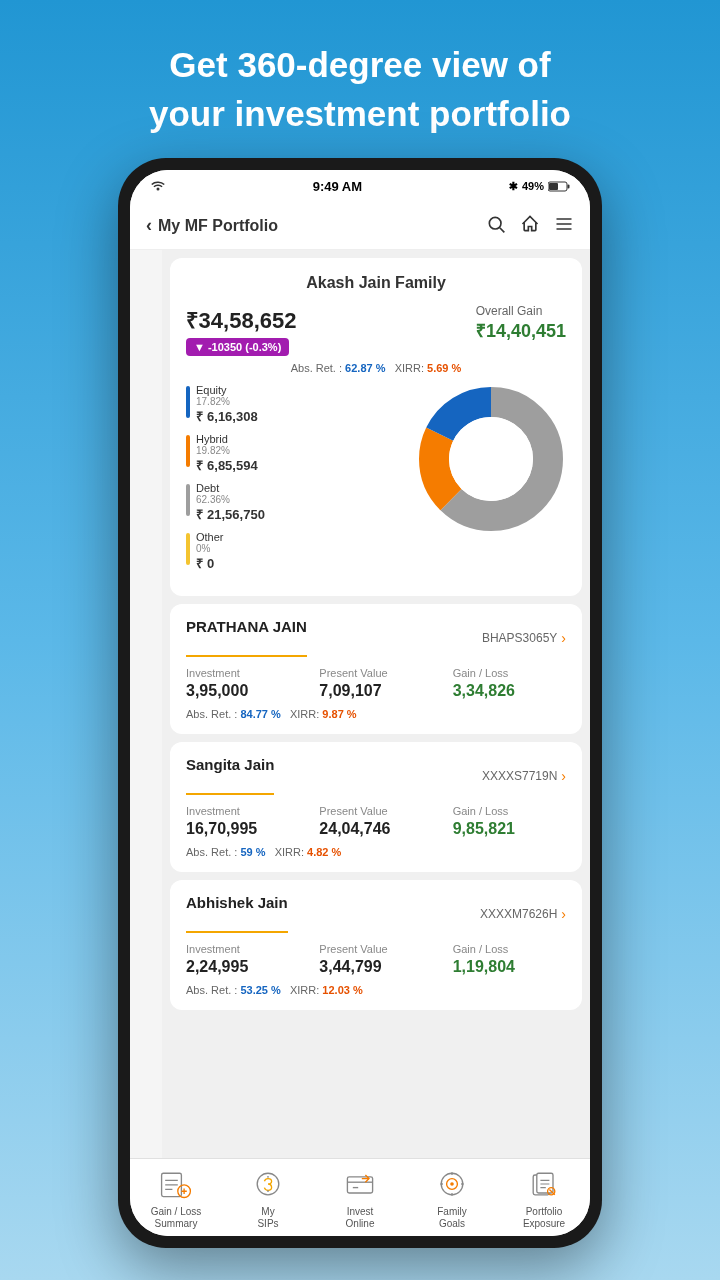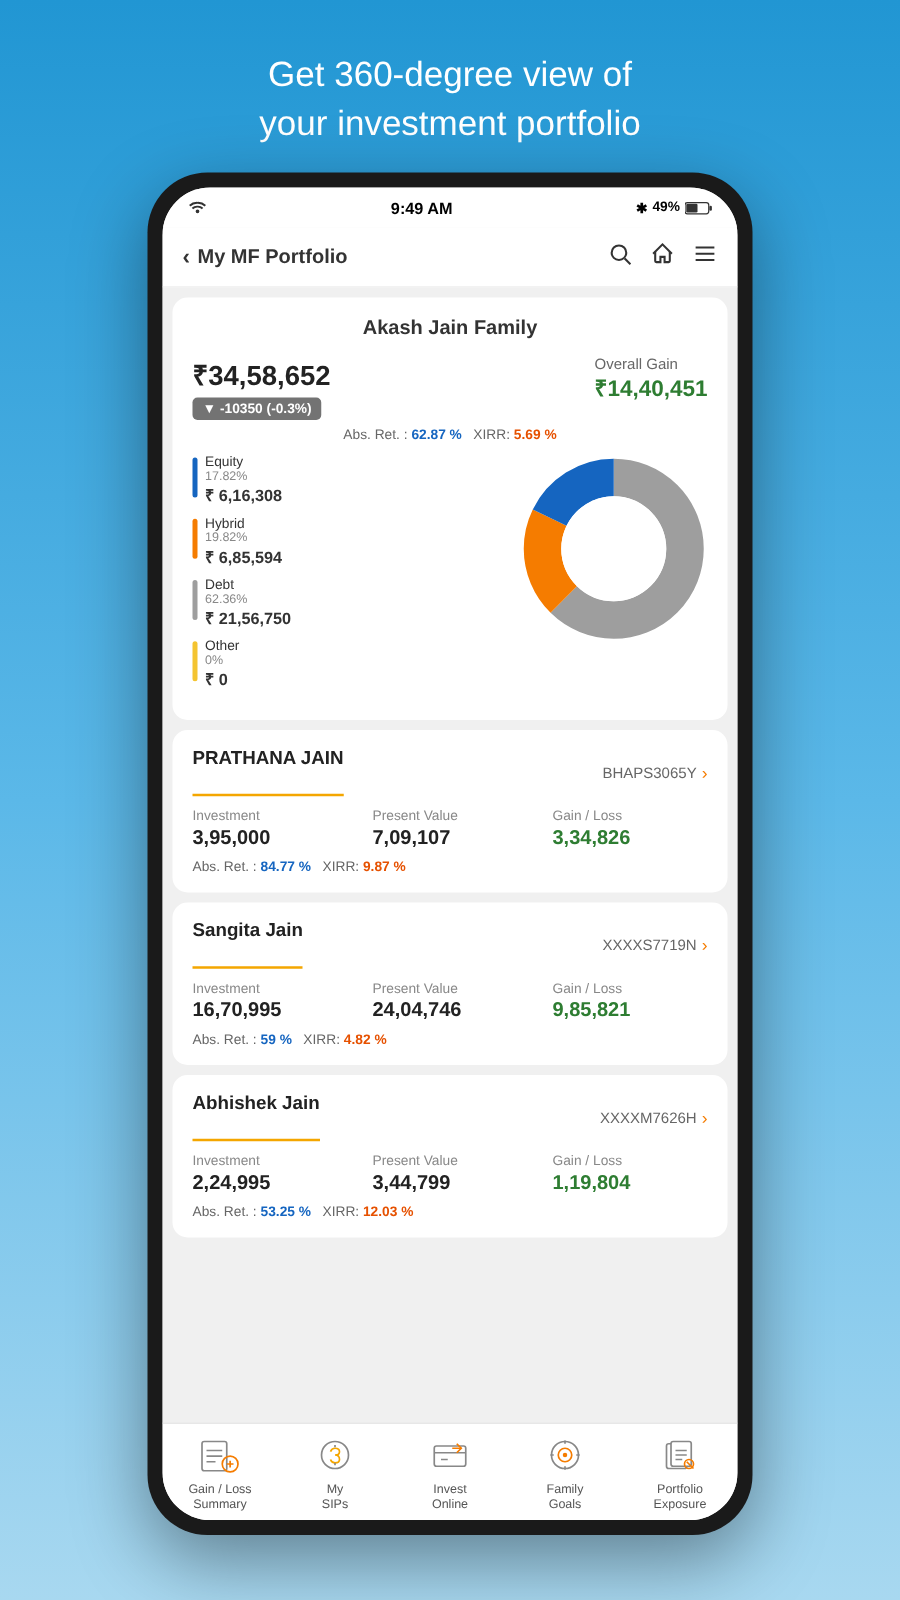--- a/index.html
+++ b/index.html
@@ -14,22 +14,22 @@
       overflow: hidden;
     }
 
     .header-text {
       text-align: center;
       color: white;
       margin-top: 40px;
       margin-bottom: 20px;
     }
     .header-text h1 {
-      font-size: 28px;
-      font-weight: 400;
+      font-size: 35px;
+      font-weight: 700;
       line-height: 1.4;
     }
 
     .phone-wrapper {
       width: 484px;
       height: 1090px;
       background: #1a1a1a;
       border-radius: 48px;
       padding: 12px;
       box-shadow: 0 20px 60px rgba(0,0,0,0.4);
@@ -76,20 +76,21 @@
     .nav-left { display: flex; align-items: center; gap: 6px; color: #333; font-size: 16px; font-weight: 600; }
     .nav-right { display: flex; align-items: center; gap: 14px; color: #333; }
     .back-arrow { font-size: 18px; }
 
     
     .content {
       flex: 1;
       overflow-y: auto;
       background: #f0f0f0;
       padding-bottom: 8px;
+      margin-left: 32px;
     }
     .content::-webkit-scrollbar { display: none; }
 
     
     .summary-card {
       background: white;
       margin: 8px;
       border-radius: 12px;
       padding: 16px;
     }
@@ -106,21 +107,21 @@
       justify-content: space-between;
       margin-bottom: 6px;
     }
     .portfolio-left { }
     .portfolio-value {
       font-size: 22px;
       font-weight: 700;
       color: #222;
     }
     .portfolio-change {
-      background: #737373;
+      background: #a21caf;
       color: white;
       padding: 3px 8px;
       border-radius: 4px;
       font-size: 11px;
       font-weight: 600;
       display: inline-block;
       margin-top: 4px;
     }
     .portfolio-right {
     }

